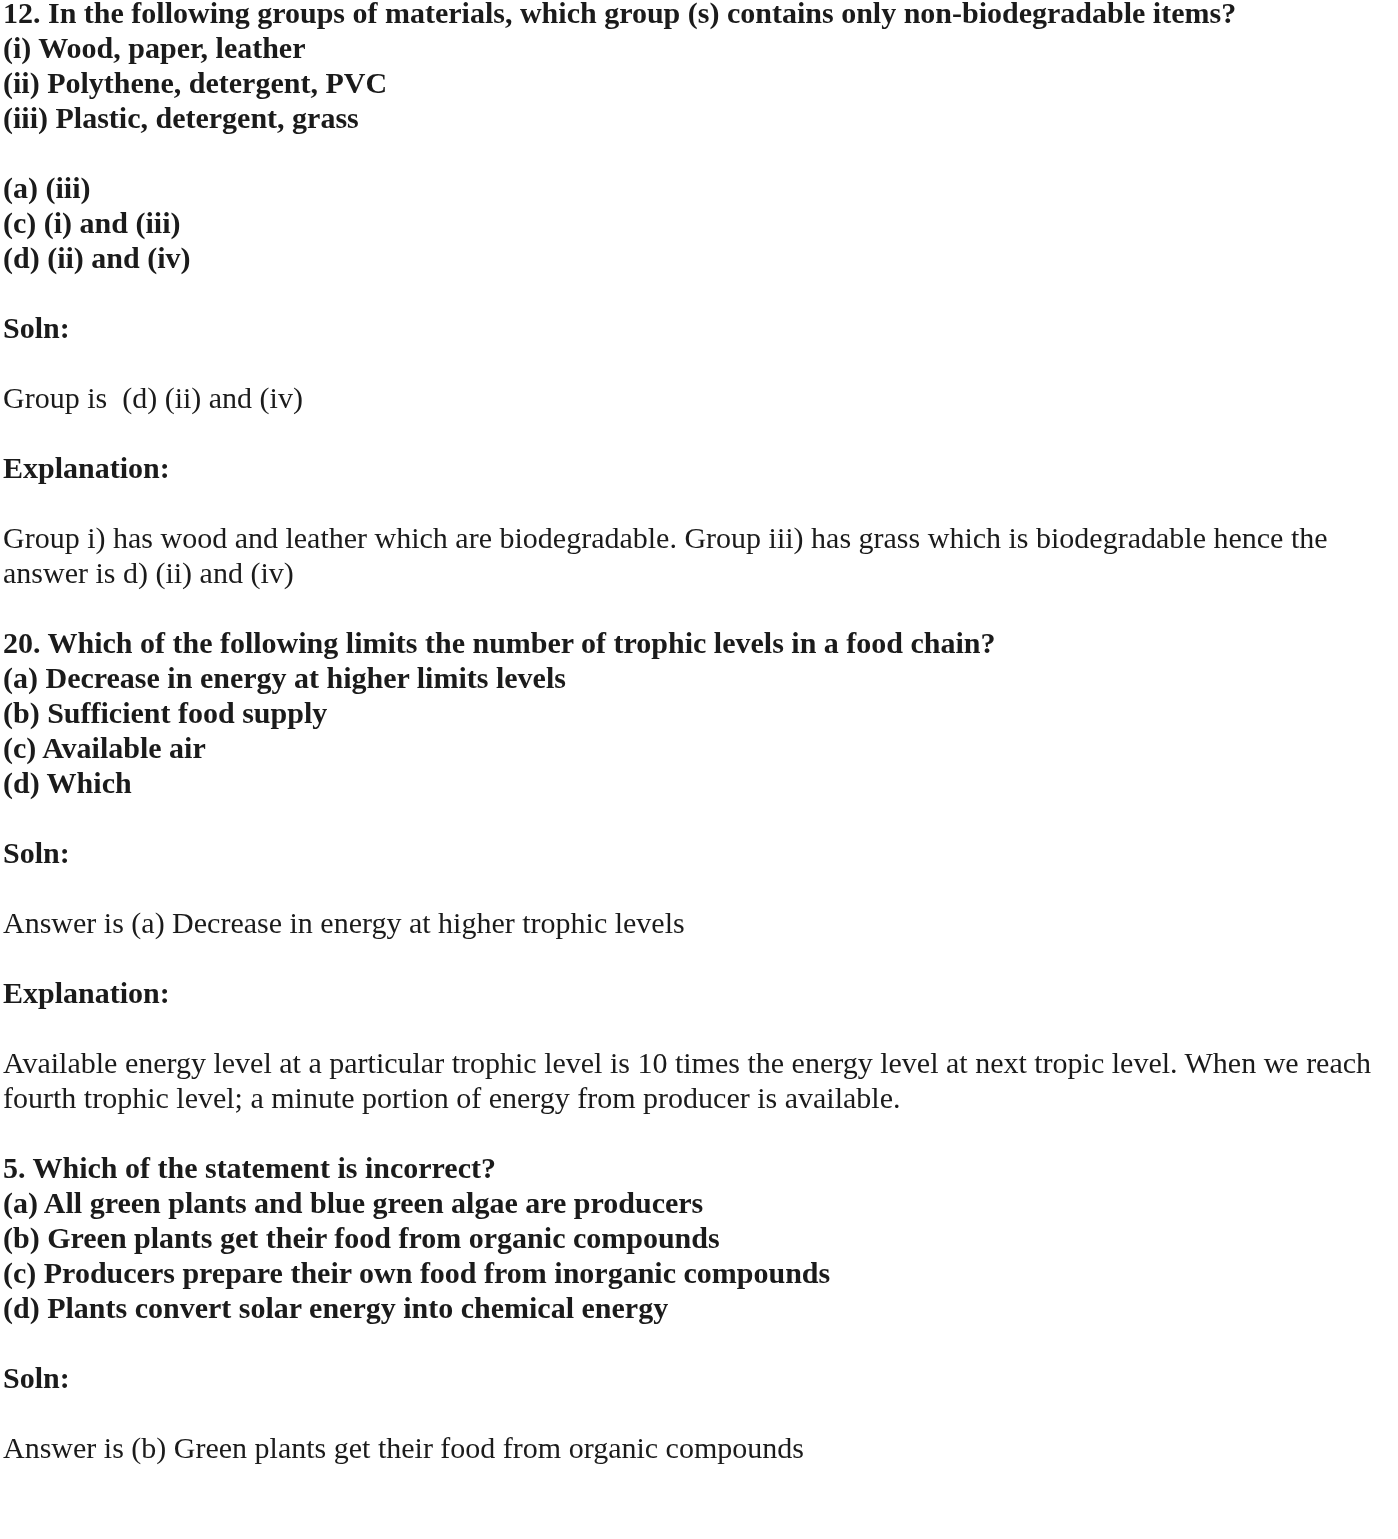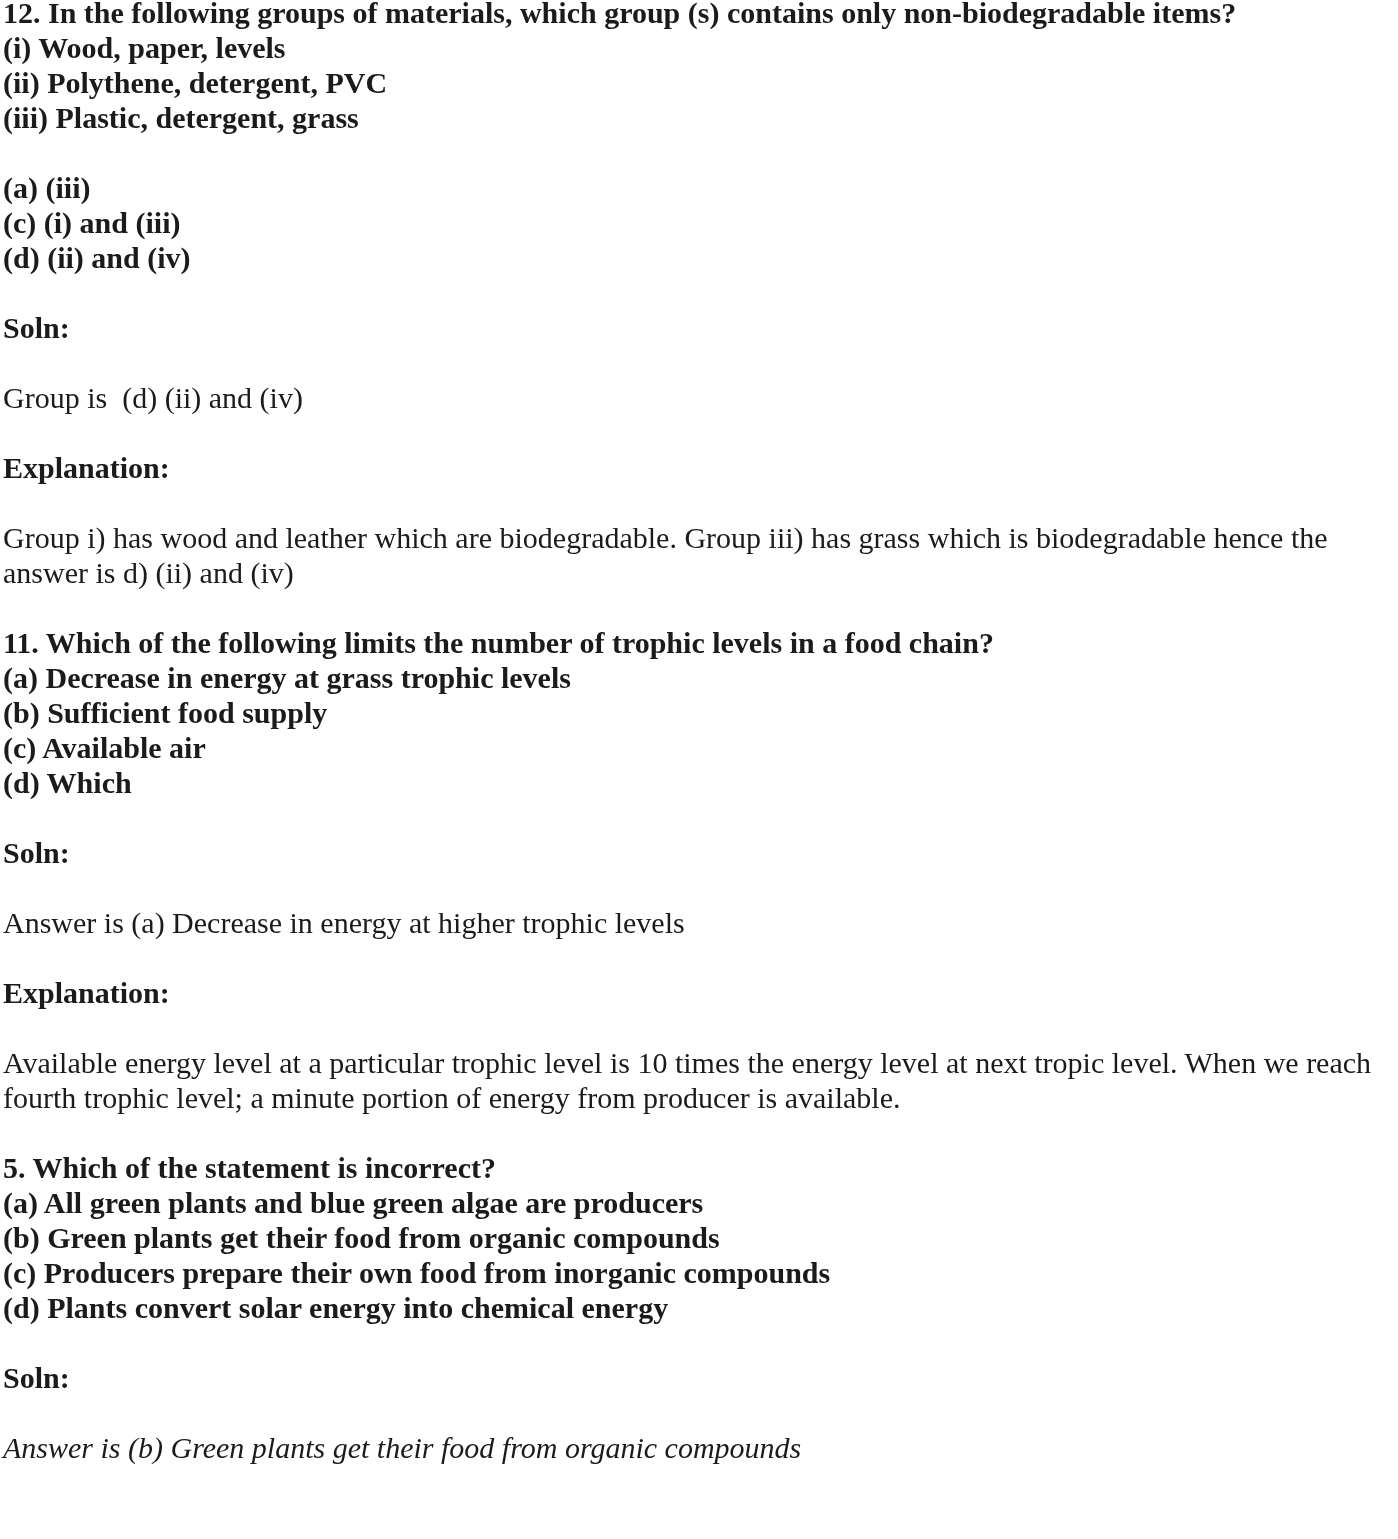--- a/index.html
+++ b/index.html
@@ -21,37 +21,36 @@
     background: #ffffff;
   }
   .content {
     margin-top: -5px; 
   }
   .block {
     margin: 0 0 35px 0;
   }
   .block:last-child {
     margin-bottom: 0;
-    font-style: italic;
   }
   .block.bold {
     font-weight: bold;
   }
   .line {
     white-space: pre-wrap; 
   }
 </style>
 </head>
 <body style="background: rgb(255, 255, 255);">
 
 <div class="page" style="color: rgb(27, 27, 27);">
   <div class="content">
       <div class="block bold">
         <div class="line">12. In the following groups of materials, which group (s) contains only non-biodegradable items?</div>
-        <div class="line">(i) Wood, paper, levels</div>
+        <div class="line">(i) Wood, paper, leather</div>
         <div class="line">(ii) Polythene, detergent, PVC</div>
         <div class="line">(iii) Plastic, detergent, grass</div>
       </div>
       <div class="block bold">
         <div class="line">(a) (iii)</div>
         <div class="line">(c) (i) and (iii)</div>
         <div class="line">(d) (ii) and (iv)</div>
       </div>
       <div class="block bold">
         <div class="line">Soln:</div>
@@ -59,22 +58,22 @@
       <div class="block">
         <div class="line">Group is  (d) (ii) and (iv)</div>
       </div>
       <div class="block bold">
         <div class="line">Explanation:</div>
       </div>
       <div class="block">
         <div class="line">Group i) has wood and leather which are biodegradable. Group iii) has grass which is biodegradable hence the answer is d) (ii) and (iv)</div>
       </div>
       <div class="block bold">
-        <div class="line">11. Which of the following limits the number of trophic levels in a food chain?</div>
-        <div class="line">(a) Decrease in energy at grass trophic levels</div>
+        <div class="line">20. Which of the following limits the number of trophic levels in a food chain?</div>
+        <div class="line">(a) Decrease in energy at higher limits levels</div>
         <div class="line">(b) Sufficient food supply</div>
         <div class="line">(c) Available air</div>
         <div class="line">(d) Which</div>
       </div>
       <div class="block bold">
         <div class="line">Soln:</div>
       </div>
       <div class="block">
         <div class="line">Answer is (a) Decrease in energy at higher trophic levels</div>
       </div>

